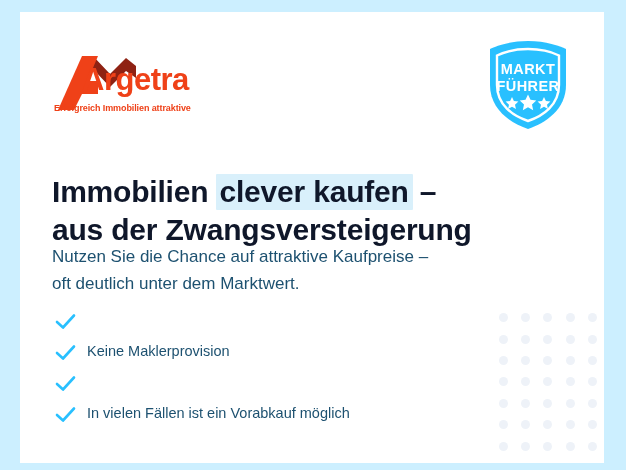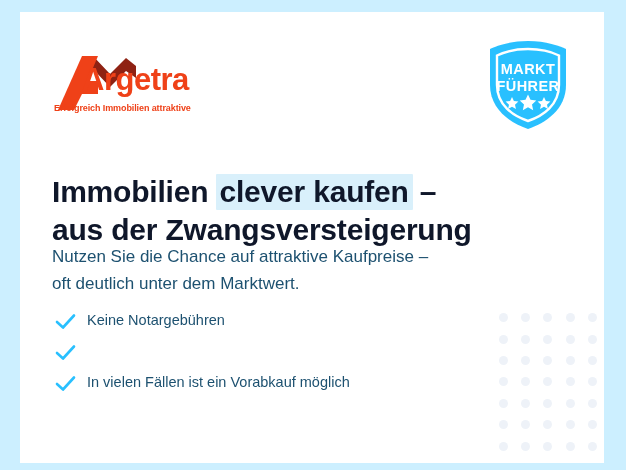--- a/index.html
+++ b/index.html
@@ -208,21 +208,28 @@
       <span class="ln">oft deutlich unter dem Marktwert.</span>
     </div>
 
     <div class="bullets">
       <div class="bullet">
         <span class="chk">
           <svg width="26" height="20" viewBox="0 0 26 20">
               <path d="M4 11 L10 16.5 L21 4.5" fill="none" stroke="#29c0ff" stroke-width="2.6" stroke-linecap="round" stroke-linejoin="round"></path>
             </svg>
         </span>
-        <span class="txt">Keine Notargebühren</span>
+      </div>
+      <div class="bullet">
+        <span class="chk">
+          <svg width="26" height="20" viewBox="0 0 26 20">
+              <path d="M4 11 L10 16.5 L21 4.5" fill="none" stroke="#29c0ff" stroke-width="2.6" stroke-linecap="round" stroke-linejoin="round"></path>
+            </svg>
+        </span>
+        <span class="txt">Keine Maklerprovision</span>
       </div>
       <div class="bullet">
         <span class="chk">
           <svg width="26" height="20" viewBox="0 0 26 20">
               <path d="M4 11 L10 16.5 L21 4.5" fill="none" stroke="#29c0ff" stroke-width="2.6" stroke-linecap="round" stroke-linejoin="round"></path>
             </svg>
         </span>
       </div>
       <div class="bullet">
         <span class="chk">

